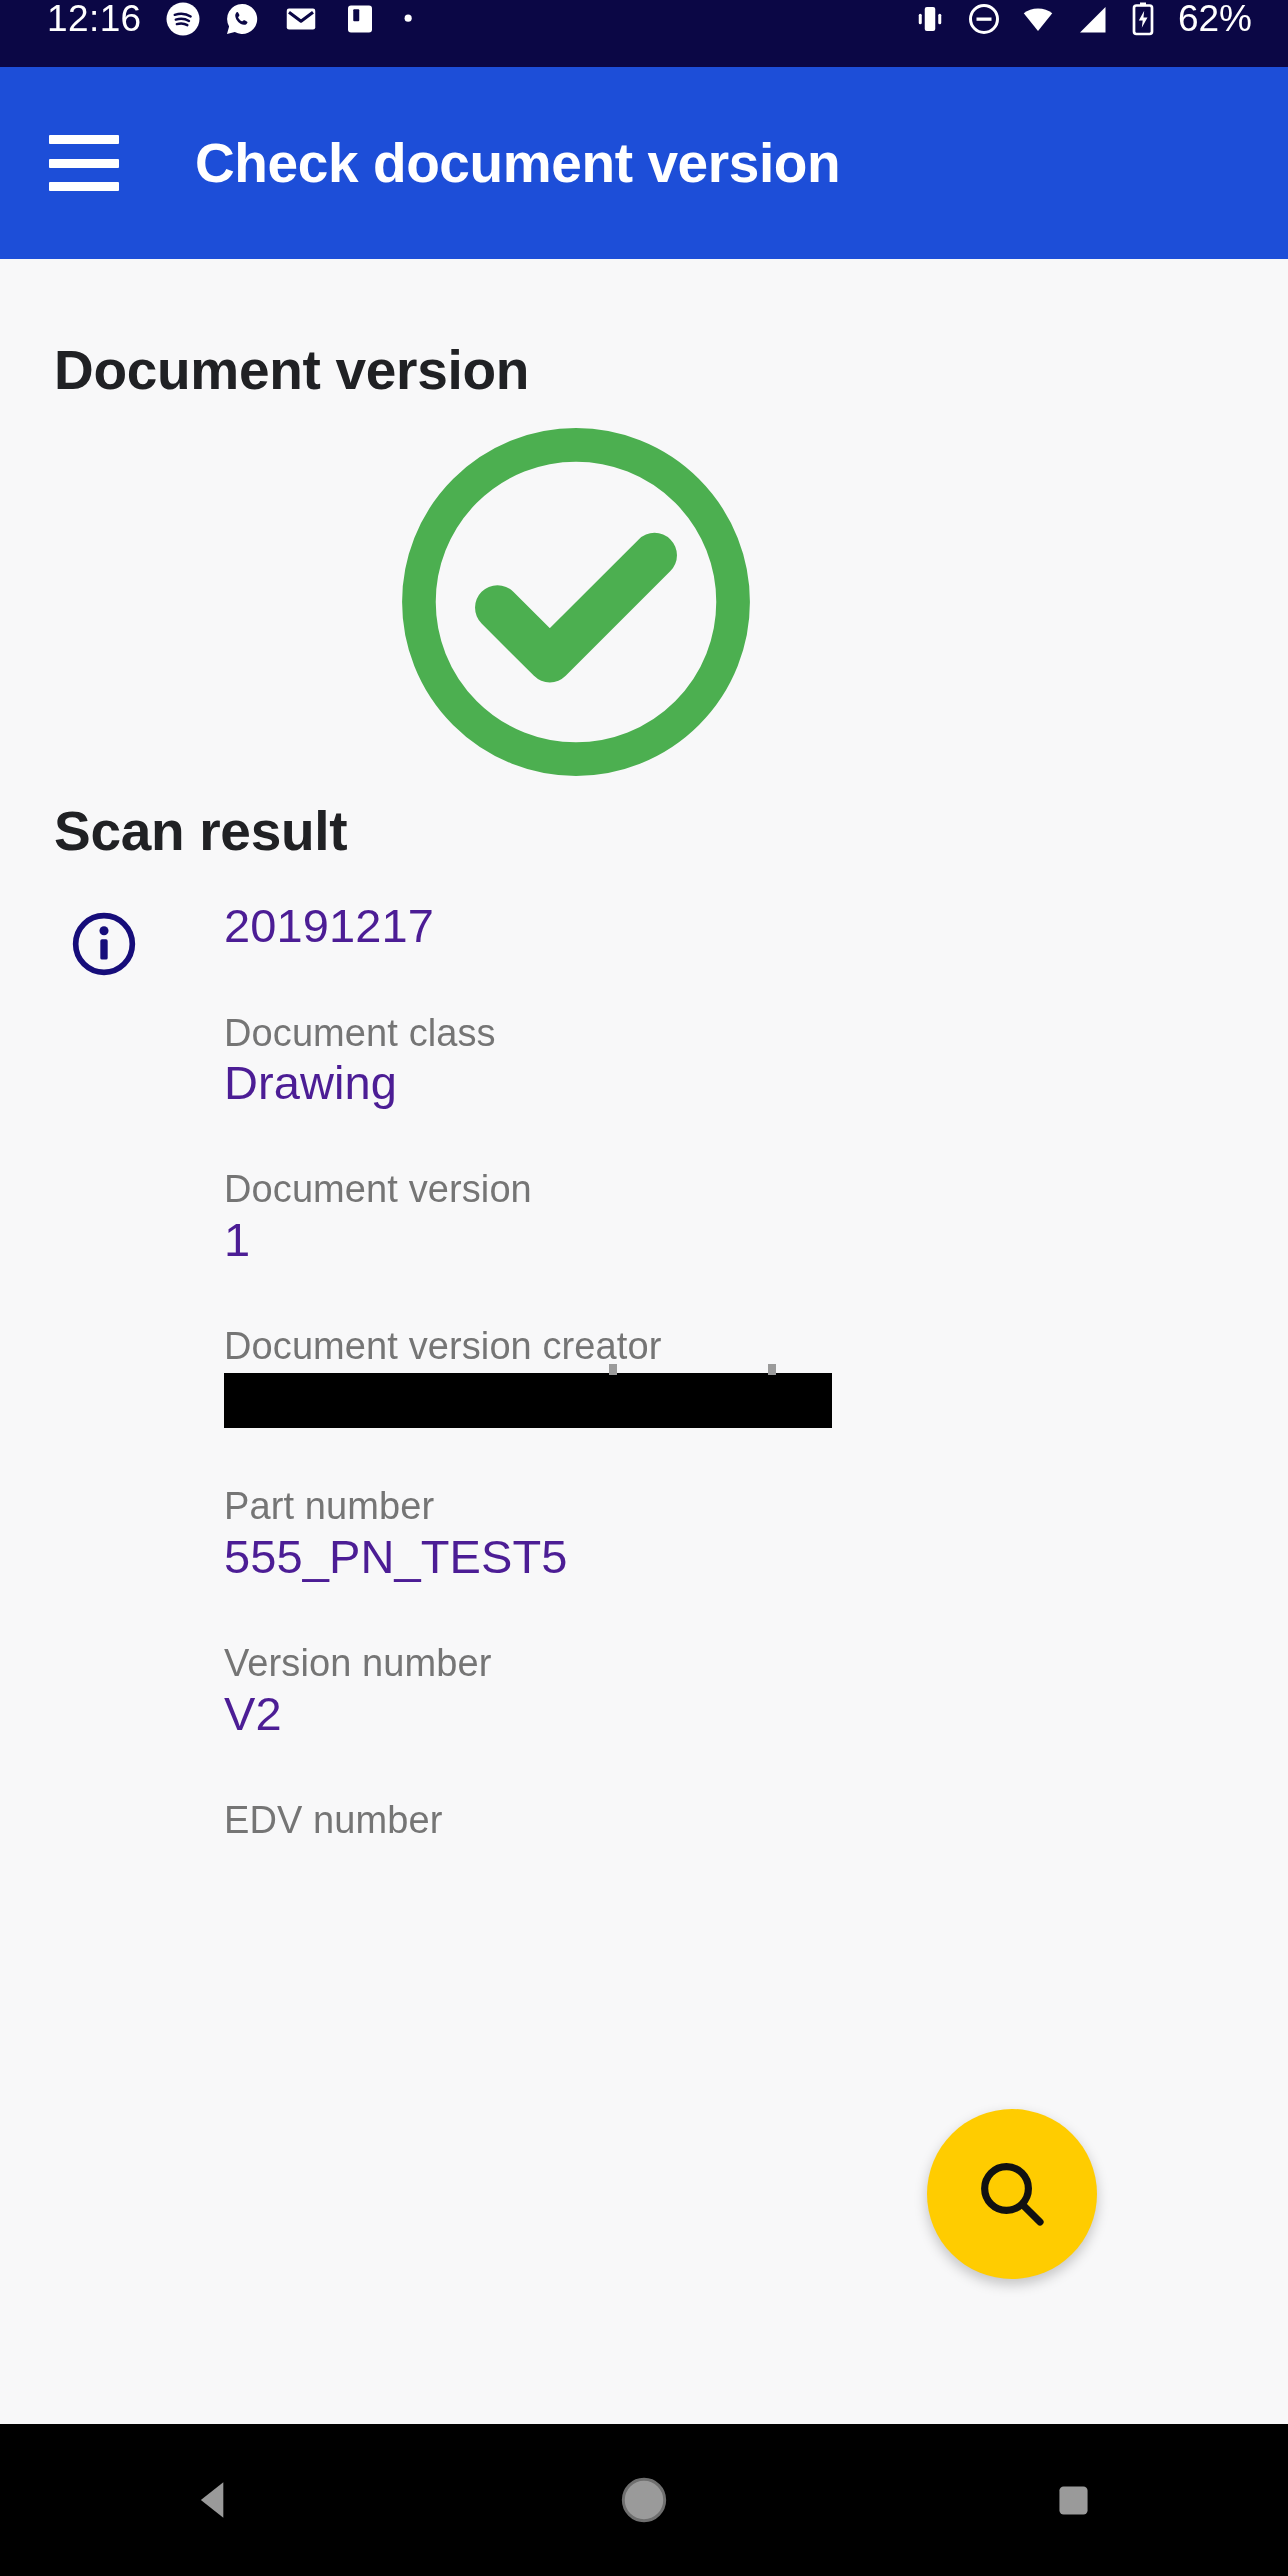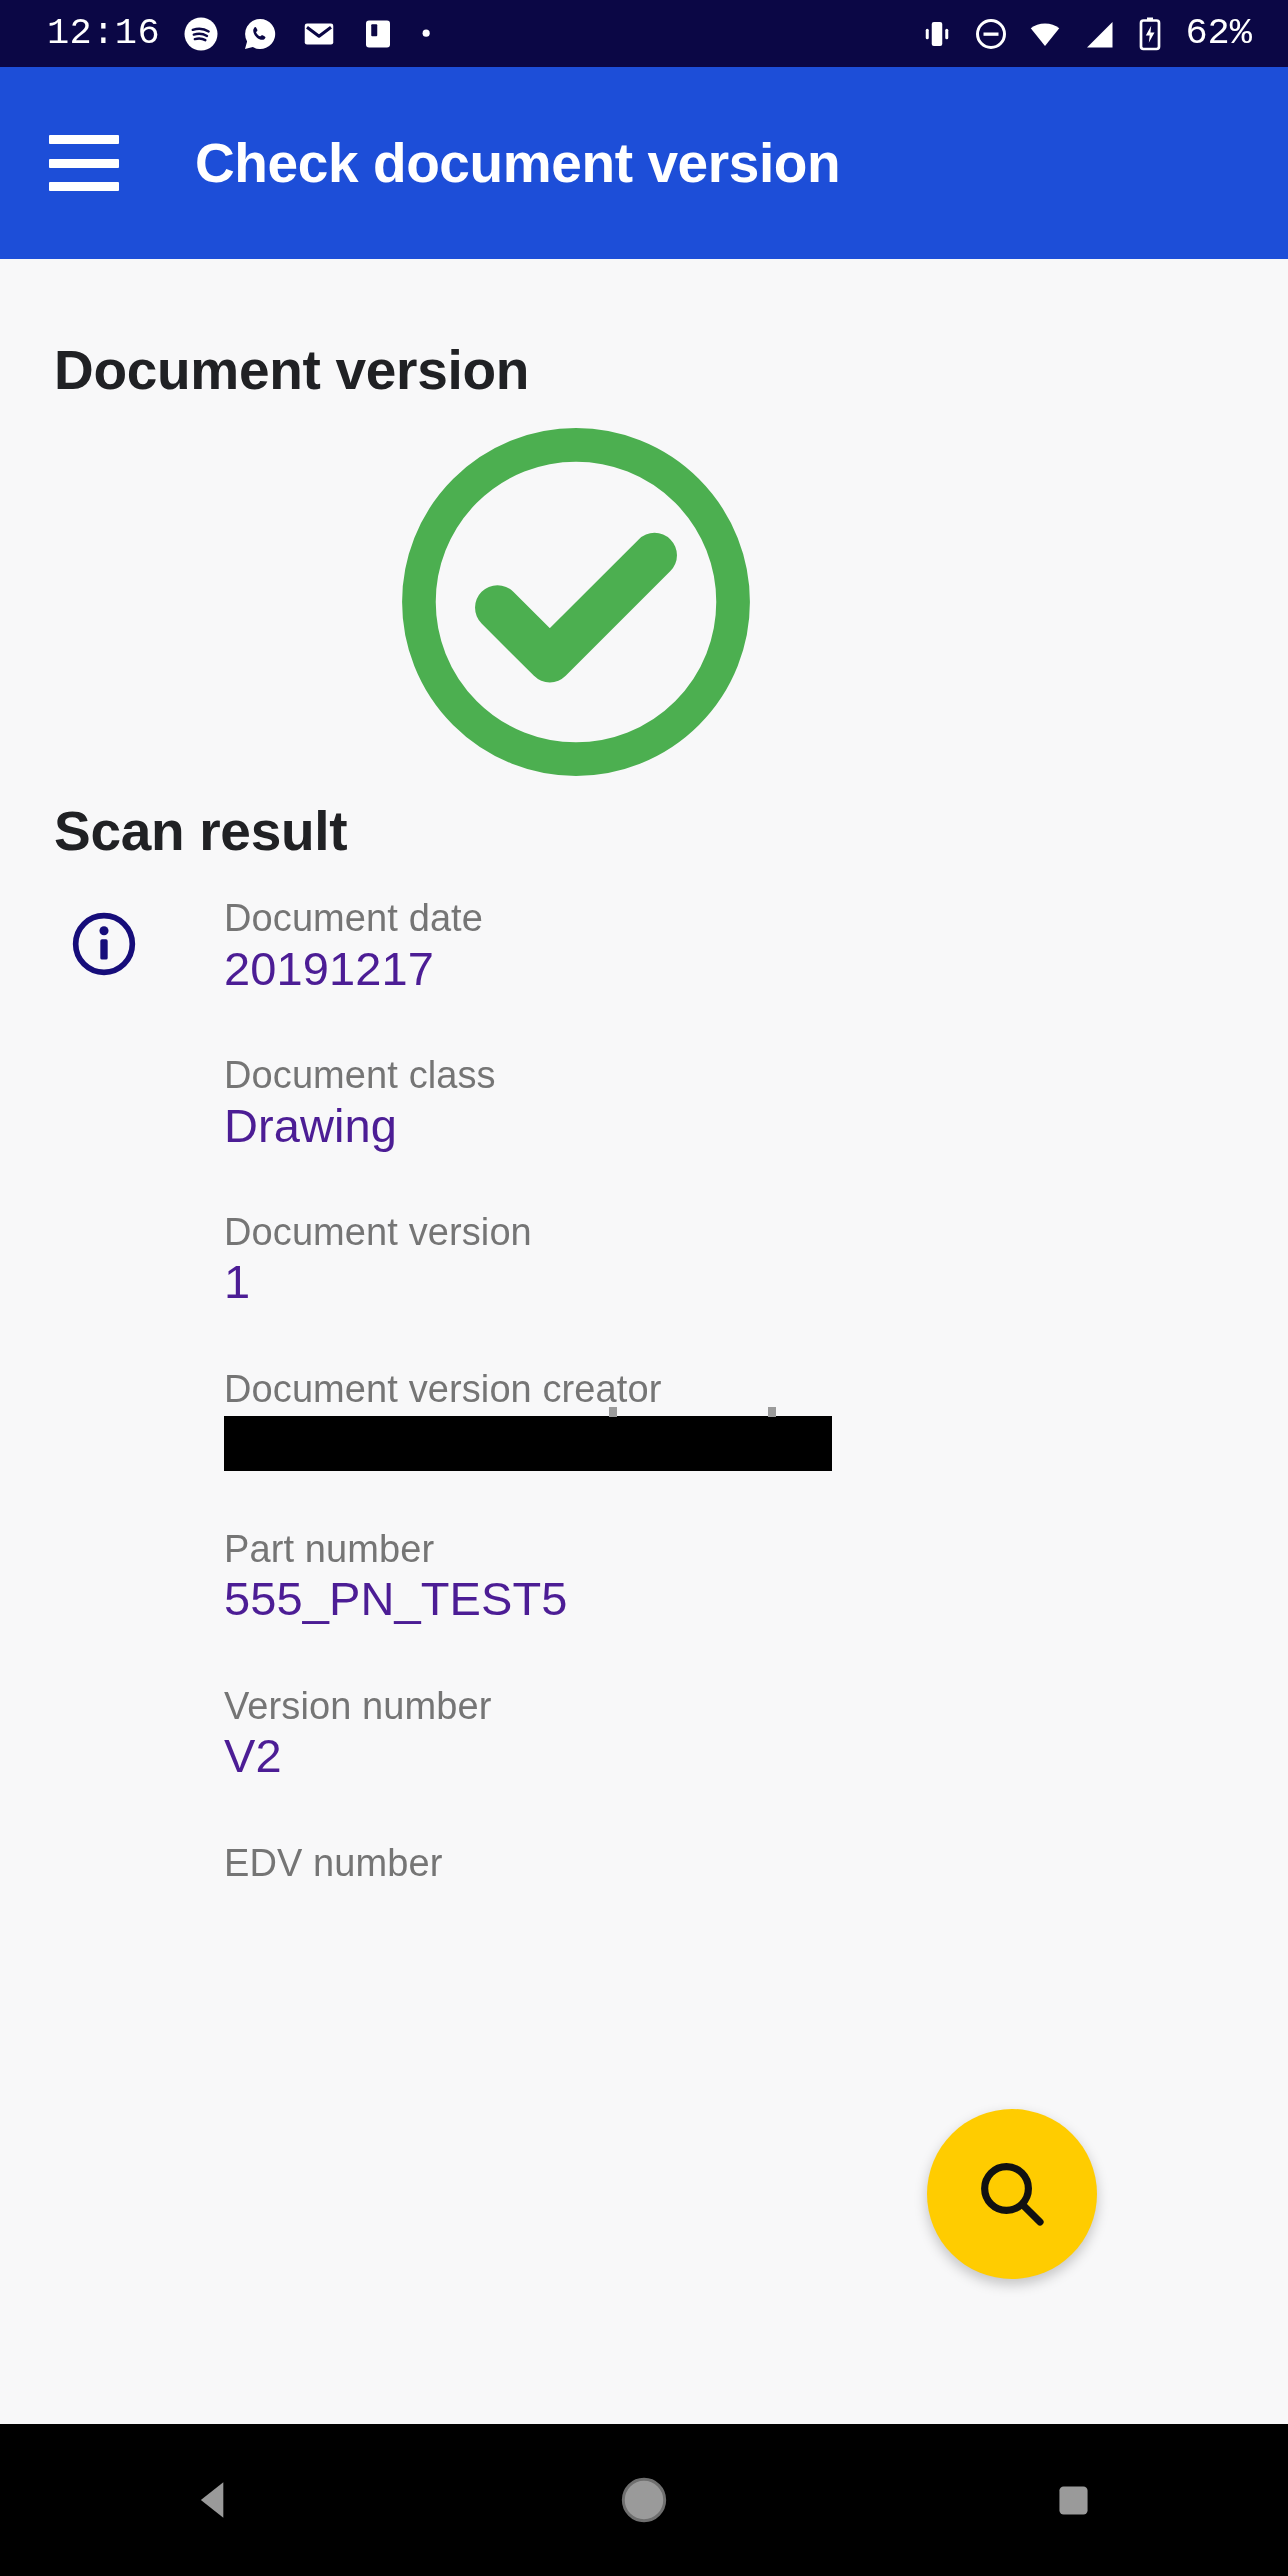--- a/index.html
+++ b/index.html
@@ -8,21 +8,21 @@
     font-family:"Liberation Sans", sans-serif;
     background:#f8f8f9;
     overflow:hidden;
     position:relative;
   }
 
   
   .status-bar{
     position:absolute; top:0; left:0; width:1288px; height:67px;
     background:#0b0745; color:#ffffff;
-    display:flex; align-items:center;font-family:Liberation Mono, monospace;
+    display:flex; align-items:flex-start;
   }
   .status-left{ display:flex; align-items:center; padding-left:47px; gap:23px; }
   .status-clock{ font-size:37px; font-weight:400; letter-spacing:0.4px; line-height:1; }
   .status-right{ margin-left:auto; display:flex; align-items:center; gap:18px; padding-right:36px; }
   .status-battery-text{ font-size:37px; font-weight:400; line-height:1; margin-left:2px; }
   .sicon{ display:block; }
 
   
   .app-bar{
     position:absolute; top:67px; left:0; width:1288px; height:192px;
@@ -168,21 +168,20 @@
 
   <div class="fields">
 
     <svg class="info-icon" viewBox="0 0 24 24">
       <circle cx="12" cy="12" r="10" fill="none" stroke="#160d7a" stroke-width="2"></circle>
       <circle cx="12" cy="7.3" r="1.6" fill="#160d7a"></circle>
       <rect x="10.7" y="10.3" width="2.6" height="7.2" rx="0.6" fill="#160d7a"></rect>
     </svg>
 
     <div class="field">
-      <div class="field-label">Document date</div>
       <div class="field-value">20191217</div>
     </div>
     <div class="field-gap"></div>
 
     <div class="field">
       <div class="field-label">Document class</div>
       <div class="field-value">Drawing</div>
     </div>
     <div class="field-gap"></div>
 

